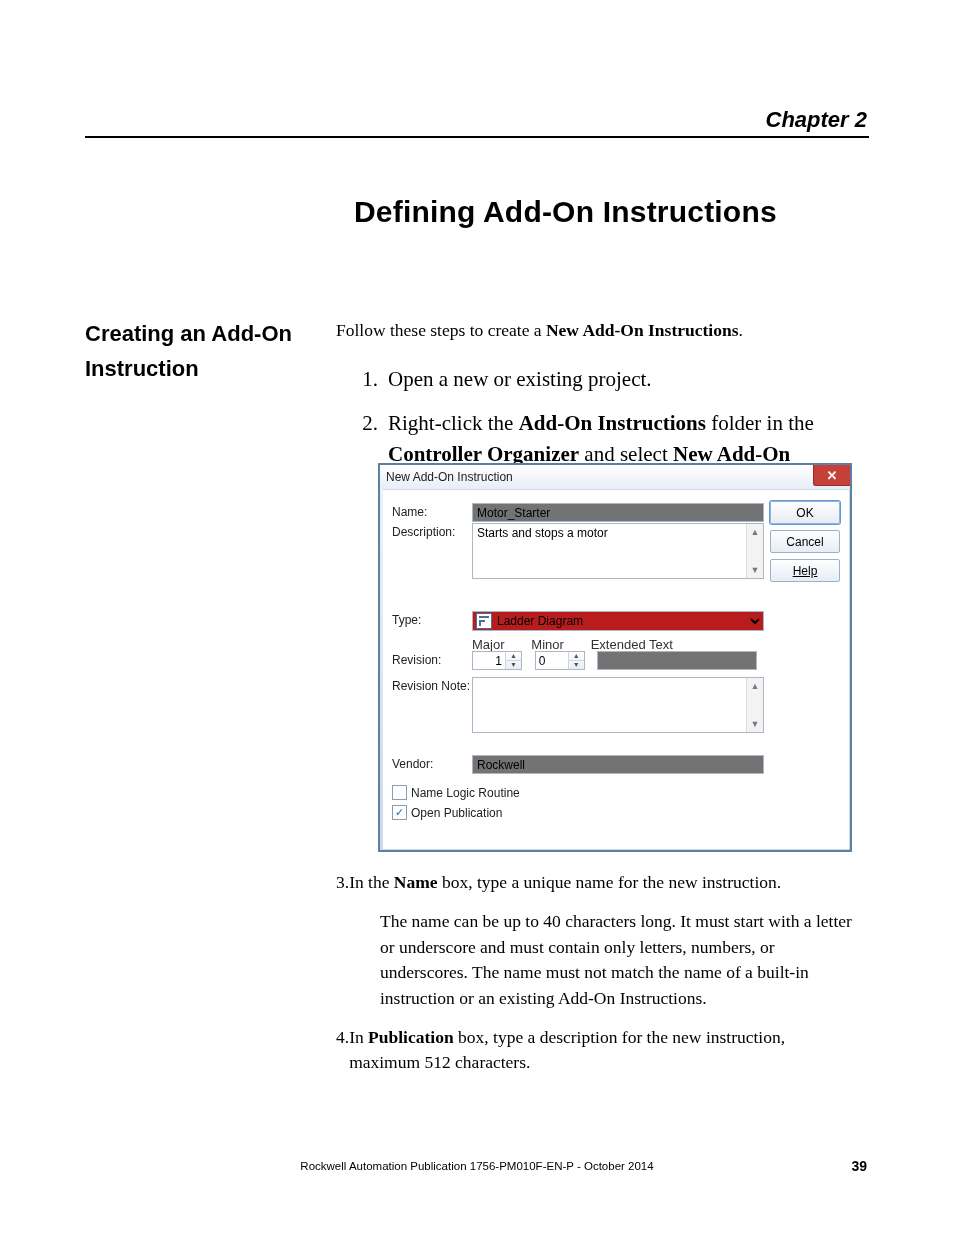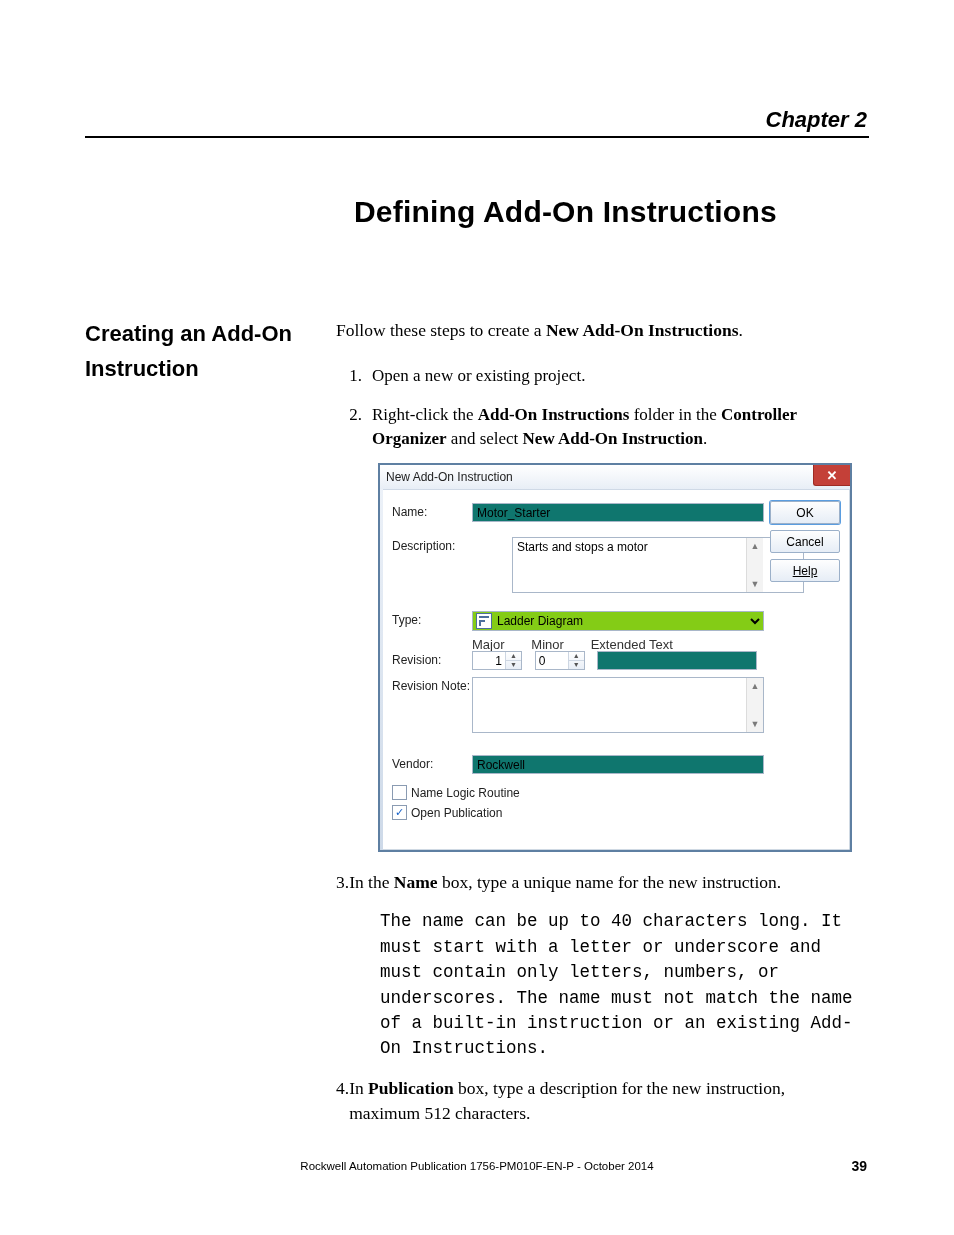--- a/index.html
+++ b/index.html
@@ -4,46 +4,46 @@
 <style>
   @page { margin:0; }
   html,body{margin:0;padding:0;background:#fff;color:#000;}
   body{width:954px;height:1235px;position:relative;font-family:"Times New Roman",Georgia,serif;}
   .bold{font-weight:bold;}
   .rule{position:absolute;left:85px;right:85px;top:136px;border-top:2px solid #000;}
   .chapter{position:absolute;right:87px;top:107px;font-size:22px;font-weight:bold;font-style:italic;font-family:Arial,Helvetica,sans-serif;}
   .heading{position:absolute;left:354px;top:195px;font-size:30px;font-weight:bold;font-family:Arial,Helvetica,sans-serif;letter-spacing:0.2px;}
   .sideHeading{position:absolute;left:85px;top:316px;width:230px;font-size:22px;font-weight:bold;font-family:Arial,Helvetica,sans-serif;line-height:1.6;}
   .intro{position:absolute;left:336px;top:320px;font-size:17.5px;}
-  .ol{position:absolute;left:328px;top:350px;width:540px;font-size:17px;text-decoration:underline;}
+  .ol{position:absolute;left:344px;top:350px;width:540px;font-size:21px;text-decoration:underline;}
   .ol .num{display:inline-block;width:34px;text-align:right;margin-right:10px;}
   .li{margin-top:14px;line-height:1.45;}
   .li .body{display:inline-block;vertical-align:top;width:480px;}
   .afterDialog{position:absolute;left:336px;top:870px;width:540px;font-size:17.5px;}
-  .para{margin-top:14px;line-height:1.45;font-family:Liberation Mono, monospace;}
+  .para{margin-top:14px;line-height:1.45;}
   .footer{position:absolute;left:0;right:0;top:1160px;text-align:center;font-size:11.5px;font-family:Arial,Helvetica,sans-serif;}
   .pagenum{position:absolute;right:87px;top:1158px;font-size:14px;font-weight:bold;font-family:Arial,Helvetica,sans-serif;}
 
   
   .dlg{position:absolute;left:378px;top:463px;width:470px;height:385px;
        border:2px solid #5e7fa2;background:#fff;font-family:"Segoe UI",Tahoma,Arial,sans-serif;font-size:12px;color:#222;
        box-shadow:0 0 0 0.5px #9fb3c8 inset;}
   .dlg .titlebar{height:24px;background:linear-gradient(#fff,#e8eef6);border-bottom:1px solid #cfd9e6;position:relative;padding-left:6px;line-height:24px;}
   .dlg .closebtn{position:absolute;top:0;right:0;width:36px;height:20px;background:#c44038;border:1px solid #9e2b23;border-top:none;border-right:none;border-bottom-left-radius:3px;display:flex;align-items:center;justify-content:center;}
   .dlg .closebtn span{color:#fff;font-weight:bold;font-size:13px;font-family:Arial;line-height:1;}
   .dlg .frm{position:absolute;left:12px;right:86px;top:34px;bottom:8px;}
   .dlg .row{position:absolute;left:0;right:0;}
   .dlg label.l{position:absolute;left:0;top:2px;}
   .dlg .field{position:absolute;left:80px;right:0;}
-  .dlg input[type=text]{width:100%;height:19px;border:1px solid #a9b7c9;background:#0f766e;padding:1px 4px;box-sizing:border-box;font-size:12px;font-family:inherit;}
+  .dlg input[type=text]{width:100%;height:19px;border:1px solid #a9b7c9;background:#737373;padding:1px 4px;box-sizing:border-box;font-size:12px;font-family:inherit;}
   .dlg textarea{width:100%;border:1px solid #a9b7c9;background:#fff;padding:2px 4px;box-sizing:border-box;font-size:12px;font-family:inherit;resize:none;}
   .dlg .scrollbar{position:absolute;right:1px;top:1px;bottom:1px;width:16px;background:#f3f3f3;border-left:1px solid #dcdcdc;}
   .dlg .scrollbar .arr{height:16px;display:flex;align-items:center;justify-content:center;color:#7a7a7a;font-size:9px;}
   .dlg .scrollbar .arr.bot{position:absolute;bottom:0;width:100%;}
-  .dlg select{width:100%;height:20px;border:1px solid #a9b7c9;background:#84cc16;font-size:12px;font-family:inherit;padding-left:20px;}
+  .dlg select{width:100%;height:20px;border:1px solid #a9b7c9;background:#b91c1c;font-size:12px;font-family:inherit;padding-left:20px;}
   .dlg .typeicon{position:absolute;left:84px;top:2px;width:14px;height:14px;border:1px solid #4d6e9c;background:#fff;}
   .dlg .typeicon::before{content:"";position:absolute;left:2px;top:2px;right:2px;height:2px;background:#4d6e9c;}
   .dlg .typeicon::after{content:"";position:absolute;left:2px;top:6px;right:6px;bottom:2px;border-left:2px solid #4d6e9c;border-top:2px solid #4d6e9c;}
   .dlg .sub{font-size:13px;color:#333;}
   .dlg .spin{display:inline-block;border:1px solid #a9b7c9;height:19px;box-sizing:border-box;background:#fff;}
   .dlg .spin input{border:none;width:26px;height:17px;text-align:right;padding:0 3px;font-size:12px;font-family:inherit;outline:none;}
   .dlg .spin .btns{display:inline-block;width:15px;height:17px;vertical-align:top;border-left:1px solid #cdd6e2;background:linear-gradient(#fff,#e8eef6);}
   .dlg .spin .btns div{height:8px;font-size:7px;line-height:8px;text-align:center;color:#555;}
   .dlg .spin .btns div+div{border-top:1px solid #cdd6e2;}
   .dlg .chk{display:flex;align-items:center;gap:4px;}
@@ -89,24 +89,24 @@
 
   <div class="frm">
 
     <div class="row" style="top:4px;">
       <label class="l">Name:</label>
       <div class="field">
         <input type="text" value="Motor_Starter" style="">
       </div>
     </div>
 
-    <div class="row" style="top:38px;height:56px;">
+    <div class="row" style="top:24px;height:56px;">
       <label class="l">Description:</label>
       <div class="field" style="height:56px;">
-        <textarea style="height: 56px;  margin-left: 40px;">Starts and stops a motor</textarea>
+        <textarea style="height: 56px; ">Starts and stops a motor</textarea>
         <div class="scrollbar">
           <div class="arr">▲</div>
           <div class="arr bot">▼</div>
         </div>
       </div>
     </div>
 
     <div class="row" style="top:112px;">
       <label class="l">Type:</label>
       <div class="field" style="position:absolute;">

